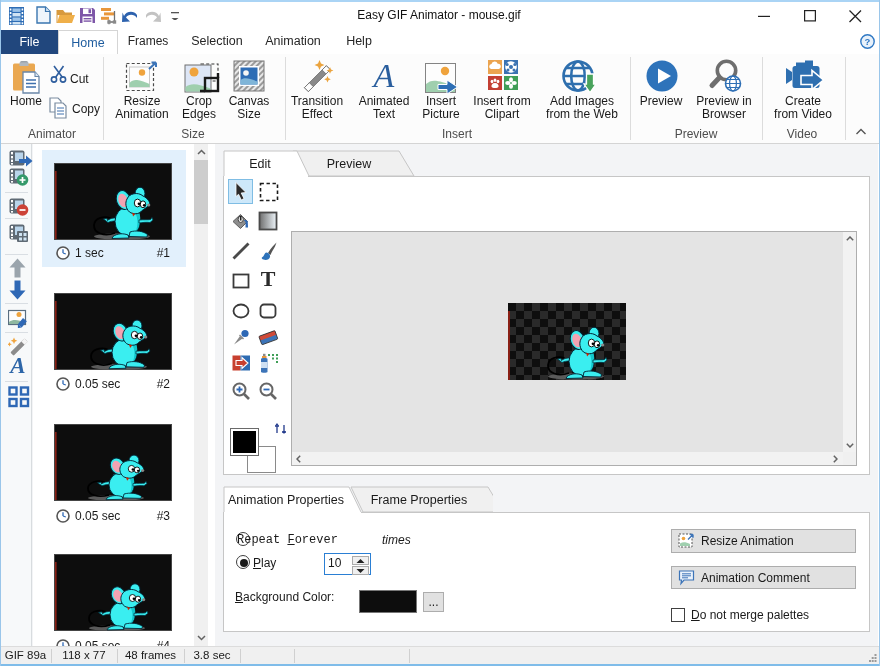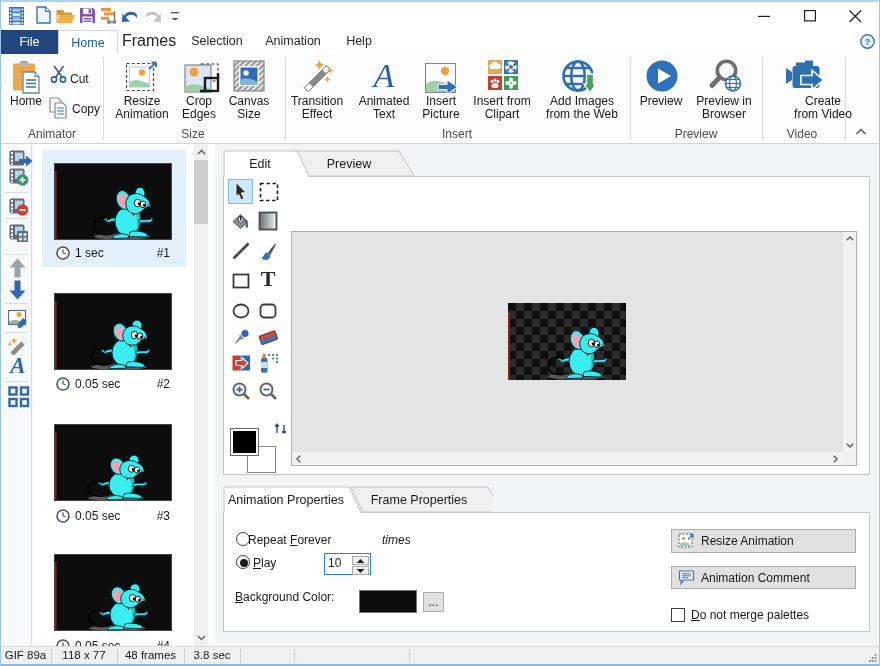--- a/index.html
+++ b/index.html
@@ -91,35 +91,36 @@
     </svg>
 
     <svg class="abs" style="left:144px;top:8px" width="18" height="15" viewBox="0 0 18 15">
       <path d="M15 8 C13 3 5 2 2 7 L2 10 C5 5.5 11 6 13 9.5 L9 13.5 L17 14 L16.5 4.5 Z" fill="#c3c3c3"></path>
     </svg>
 
     <svg class="abs" style="left:170px;top:12px" width="10" height="8" viewBox="0 0 10 8">
       <rect x="1" y="0" width="8" height="1.3" fill="#555"></rect>
       <path d="M1.5 3.5 L5 7 L8.5 3.5 Z" fill="#555" transform="scale(1,0.8) translate(0,4)"></path>
     </svg>
+    <div class="abs" style="left:0;width:878px;top:8px;text-align:center;font-size:12px;color:#111;">Easy GIF Animator - mouse.gif</div>
 
     <svg class="abs" style="left:758px;top:15px" width="13" height="3" viewBox="0 0 13 3">
         <rect x="0" y="0.8" width="12" height="1.2" fill="#222"></rect>
       </svg>
     <svg class="abs" style="left:804px;top:10px" width="13" height="12" viewBox="0 0 13 12">
         <rect x="0.6" y="0.6" width="10.8" height="10.3" fill="none" stroke="#222" stroke-width="1.2"></rect>
       </svg>
     <svg class="abs" style="left:849px;top:10px" width="13" height="13" viewBox="0 0 13 13">
         <path d="M0.5 0.5 L12 12 M12 0.5 L0.5 12" stroke="#222" stroke-width="1.3"></path>
       </svg>
   </div>
   <div id="tabrow">
     <div class="abs" style="left:1px;top:2px;width:57px;height:25px;background:#21477d;color:#fff;text-align:center;line-height:25px;font-size:12.5px;">File</div>
     <div class="abs" style="left:58px;top:2px;width:60px;height:25px;background:#fff;border:1px solid #d5d5d5;border-bottom:none;color:#1e5c9e;text-align:center;line-height:24px;font-size:12.5px;">Home</div>
-    <div class="tabtxt" style="left:122px;width:52px;font-size:16px;">Frames</div>
+    <div class="tabtxt" style="left:122px;width:52px;font-size:12px;">Frames</div>
     <div class="tabtxt" style="left:186px;width:62px;font-size:12.5px;">Selection</div>
     <div class="tabtxt" style="left:260px;width:66px;font-size:12.5px;">Animation</div>
     <div class="tabtxt" style="left:340px;width:38px;font-size:12.5px;">Help</div>
     <svg class="abs" style="left:860px;top:6px" width="15" height="15" viewBox="0 0 15 15">
       <circle cx="7.5" cy="7.5" r="6.7" fill="#e8f1fa" stroke="#2f78c4" stroke-width="1.4"></circle>
       <text x="7.5" y="11" font-size="9.5" font-weight="bold" fill="#2f78c4" text-anchor="middle" font-family="Liberation Sans">?</text>
     </svg>
   </div>
   <div id="ribbon">
     <div class="gsep" style="left:103px"></div>
@@ -274,21 +275,21 @@
     </svg>
     <div class="rlabel" style="left:689px;top:41px;width:70px;">Preview in<br>Browser</div>
     <div class="gseplabel" style="left:656px;width:80px;">Preview</div>
 
     <svg class="abs" style="left:785px;top:6px" width="40" height="32" viewBox="0 0 40 32">
       <path d="M1 8 L7 12 L7 20 L1 24 Z" fill="#2e6fb0"></path>
       <rect x="7.5" y="6" width="27" height="22" rx="2.5" fill="#2e6fb0"></rect>
       <path d="M11 6 L11 2.5 L20 2.5 L20 0.5 L28 0.5 L28 6 Z" fill="#2e6fb0"></path>
       <path d="M16 15.5 L27 15.5 L27 10.5 L38.5 20 L27 29.5 L27 24.5 L16 24.5 Z" fill="#2e6fb0" stroke="#fff" stroke-width="1.6"></path>
     </svg>
-    <div class="rlabel" style="left:768px;top:41px;width:70px;margin-left:20px;">Create<br>from Video</div>
+    <div class="rlabel" style="left:768px;top:41px;width:70px;">Create<br>from Video</div>
     <div class="gseplabel" style="left:762px;width:80px;">Video</div>
     <svg class="abs" style="left:855px;top:74px" width="12" height="8" viewBox="0 0 12 8">
         <path d="M1.5 6 L6 1.5 L10.5 6" stroke="#555" stroke-width="1.4" fill="none"></path>
       </svg>
   </div>
   <div id="content">
     <div id="sidebar">
       <svg class="abs" style="left:9px;top:7px" width="24" height="17" viewBox="0 0 24 17">
         <rect x="0.5" y="0.5" width="15" height="15" rx="2" fill="#5f6a74"></rect>
         <g fill="#fff">
@@ -596,21 +597,21 @@
 
     <svg class="abs" style="left:223px;top:343px" width="270" height="27" viewBox="0 0 270 27">
       <path d="M128 1 L140 26 L280 26 L265 1 Z" fill="#f0f0f0" stroke="#c6c6c6" stroke-width="1"></path>
       <path d="M1 26 L1 1 L126 1 L138 26" fill="#fff" stroke="#c6c6c6" stroke-width="1"></path>
       <text x="63" y="18" font-size="12.5" fill="#1a1a1a" text-anchor="middle" font-family="Liberation Sans">Animation Properties</text>
       <text x="196" y="18" font-size="12.5" fill="#1a1a1a" text-anchor="middle" font-family="Liberation Sans">Frame Properties</text>
     </svg>
     <div class="abs" style="left:223px;top:369px;width:647px;height:120px;background:#fff;border:1px solid #c6c6c6;"></div>
     <div class="abs" style="left:224px;top:369px;width:137px;height:1px;background:#fff;"></div>
     <div class="abs" style="left:236px;top:389px;width:14px;height:14px;border:1px solid #404040;border-radius:50%;background:#fff;"></div>
-    <div class="abs" style="left:248px;top:390px;">Repeat <span style="text-decoration:underline">F</span>orever</div>
+    <div class="abs" style="left:237px;top:390px;font-family:Liberation Mono, monospace;">Repeat <span style="text-decoration:underline">F</span>orever</div>
     <div class="abs" style="left:236px;top:412px;width:14px;height:14px;border:1px solid #404040;border-radius:50%;background:#fff;"></div>
     <div class="abs" style="left:240px;top:416px;width:8px;height:8px;border-radius:50%;background:#1a1a1a;"></div>
     <div class="abs" style="left:253px;top:413px;"><span style="text-decoration:underline">P</span>lay</div>
     <div class="abs" style="left:324px;top:410px;width:47px;height:22px;background:#fff;border:1px solid #2a7fd4;"></div>
     <div class="abs" style="left:328px;top:413px;">10</div>
     <div class="abs" style="left:352px;top:413px;width:17px;height:8.5px;background:#f0f0f0;border:1px solid #ababab;"></div>
     <div class="abs" style="left:352px;top:423px;width:17px;height:8.5px;background:#f0f0f0;border:1px solid #ababab;"></div>
     <svg class="abs" style="left:356px;top:415.5px" width="9" height="4" viewBox="0 0 9 4">
         <path d="M0.5 4 L4.5 0 L8.5 4 Z" fill="#222"></path>
       </svg>

